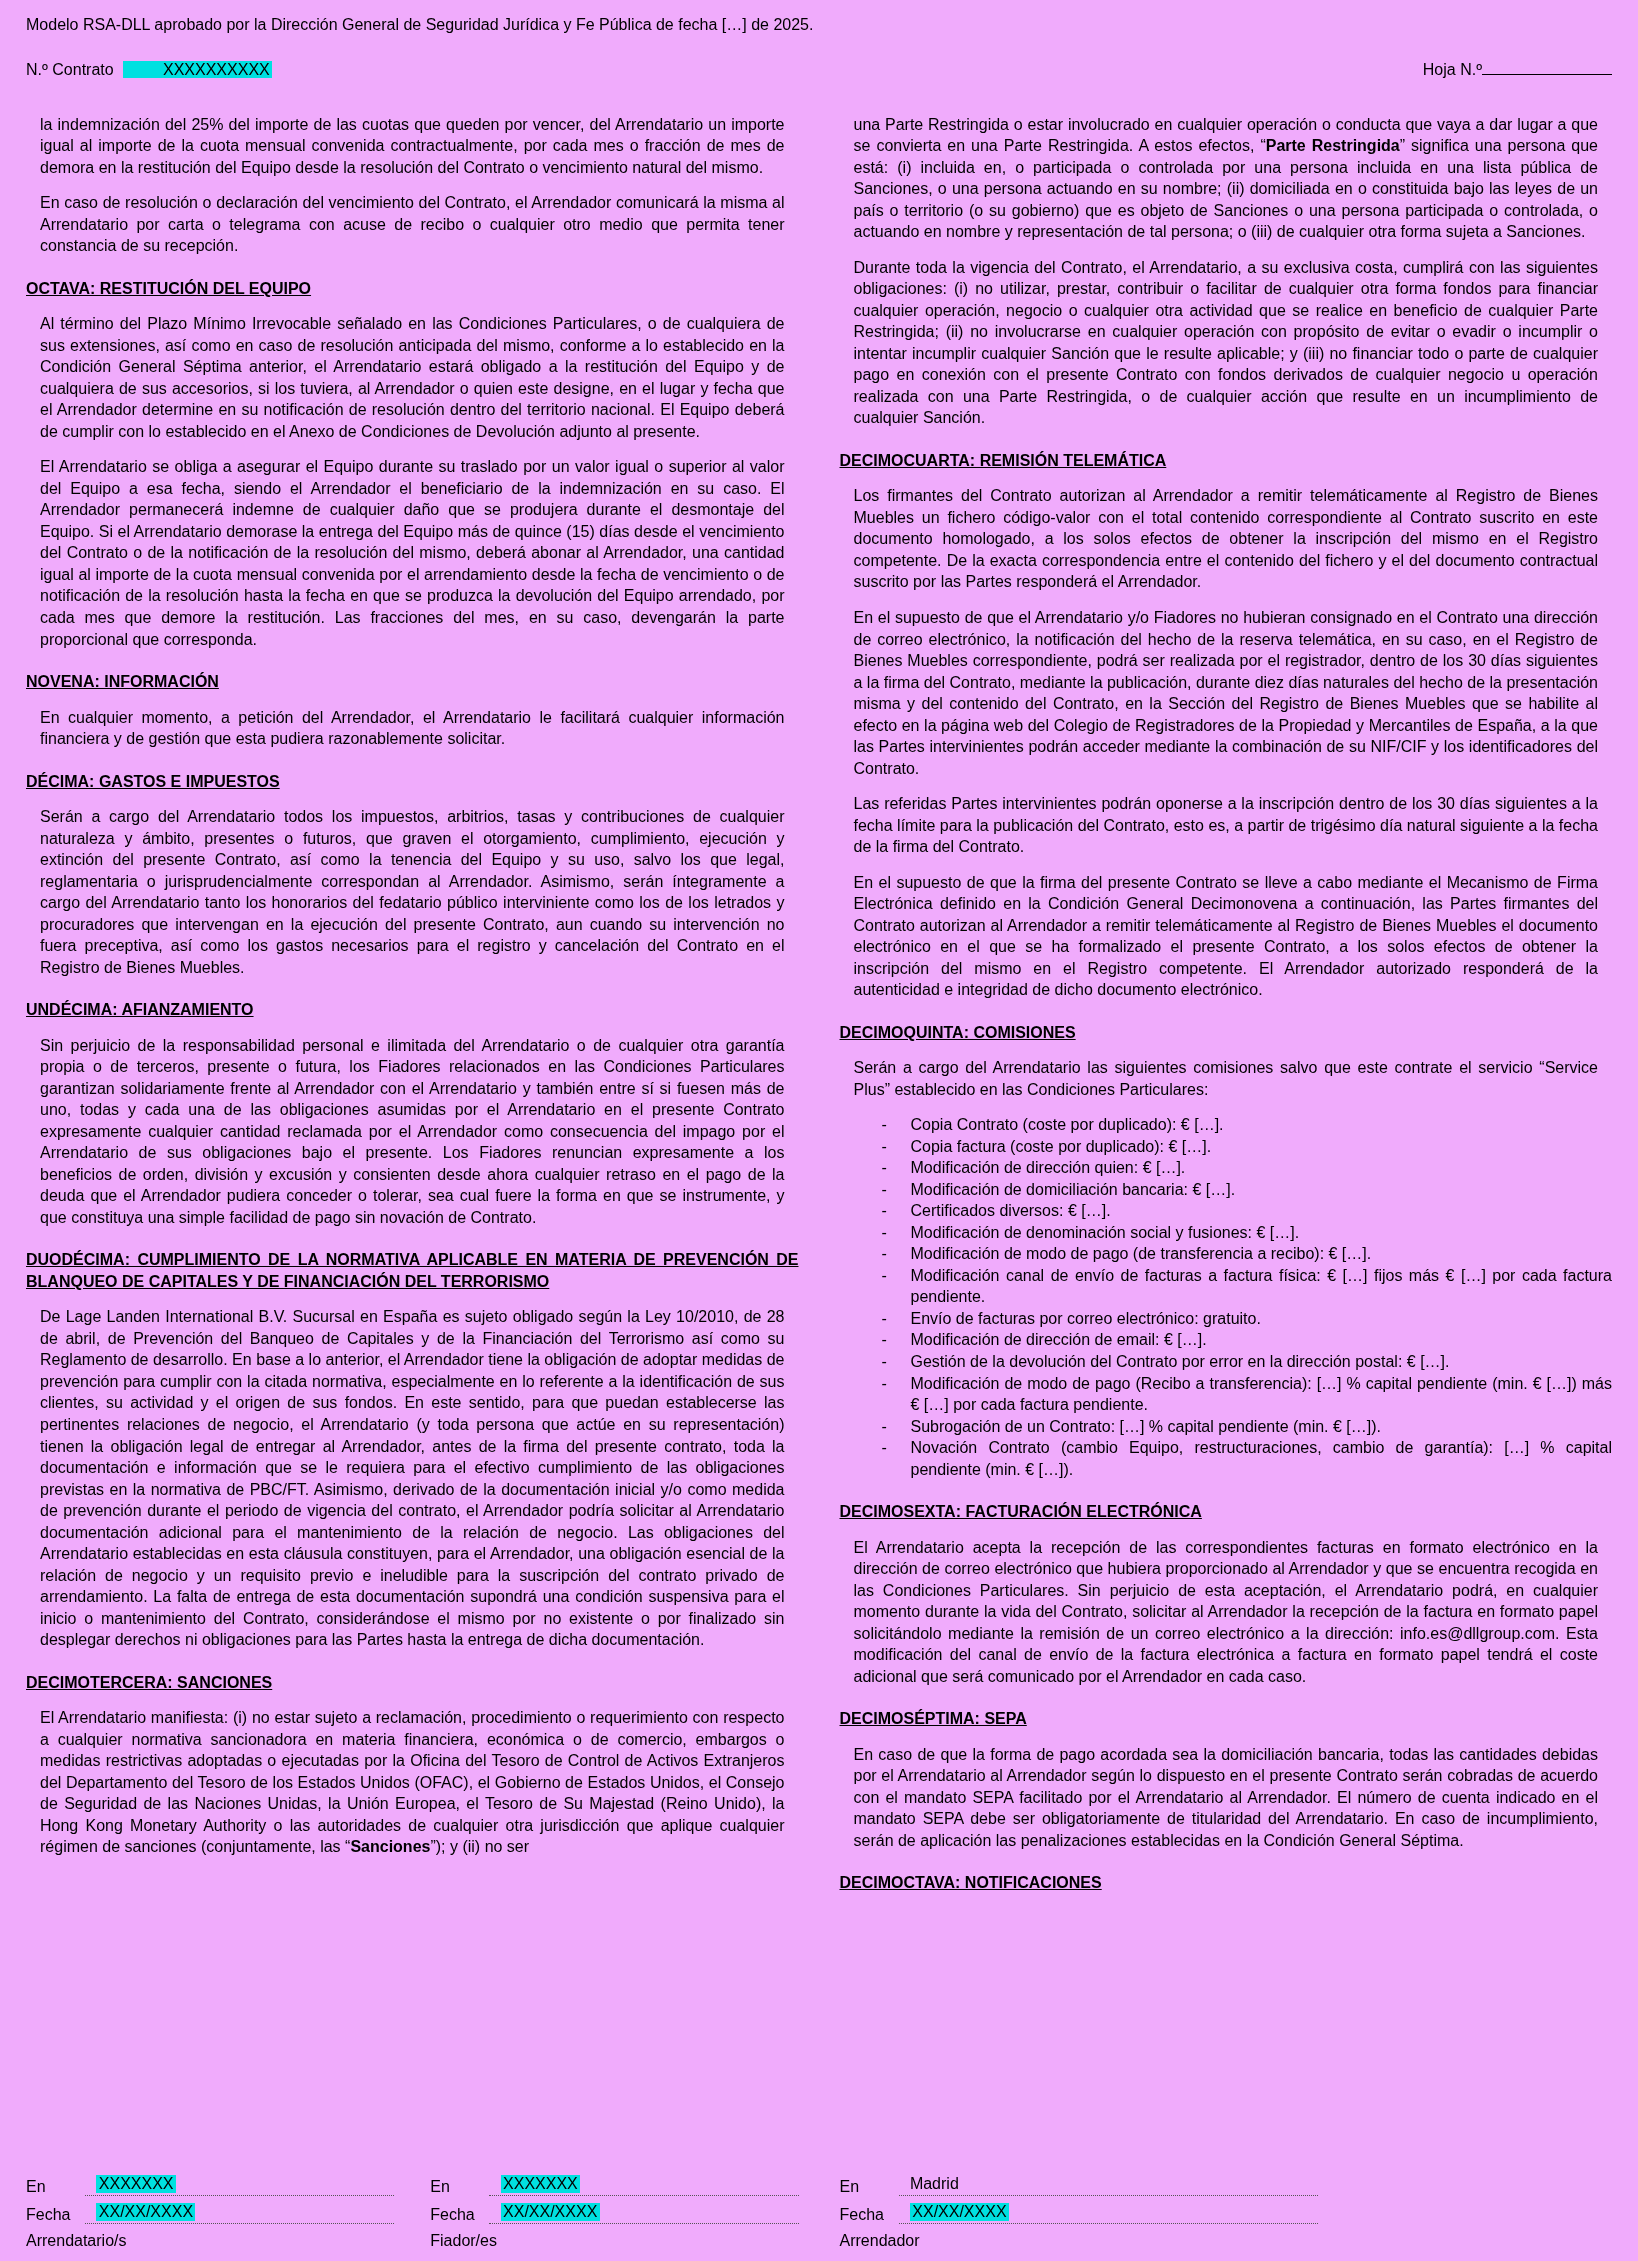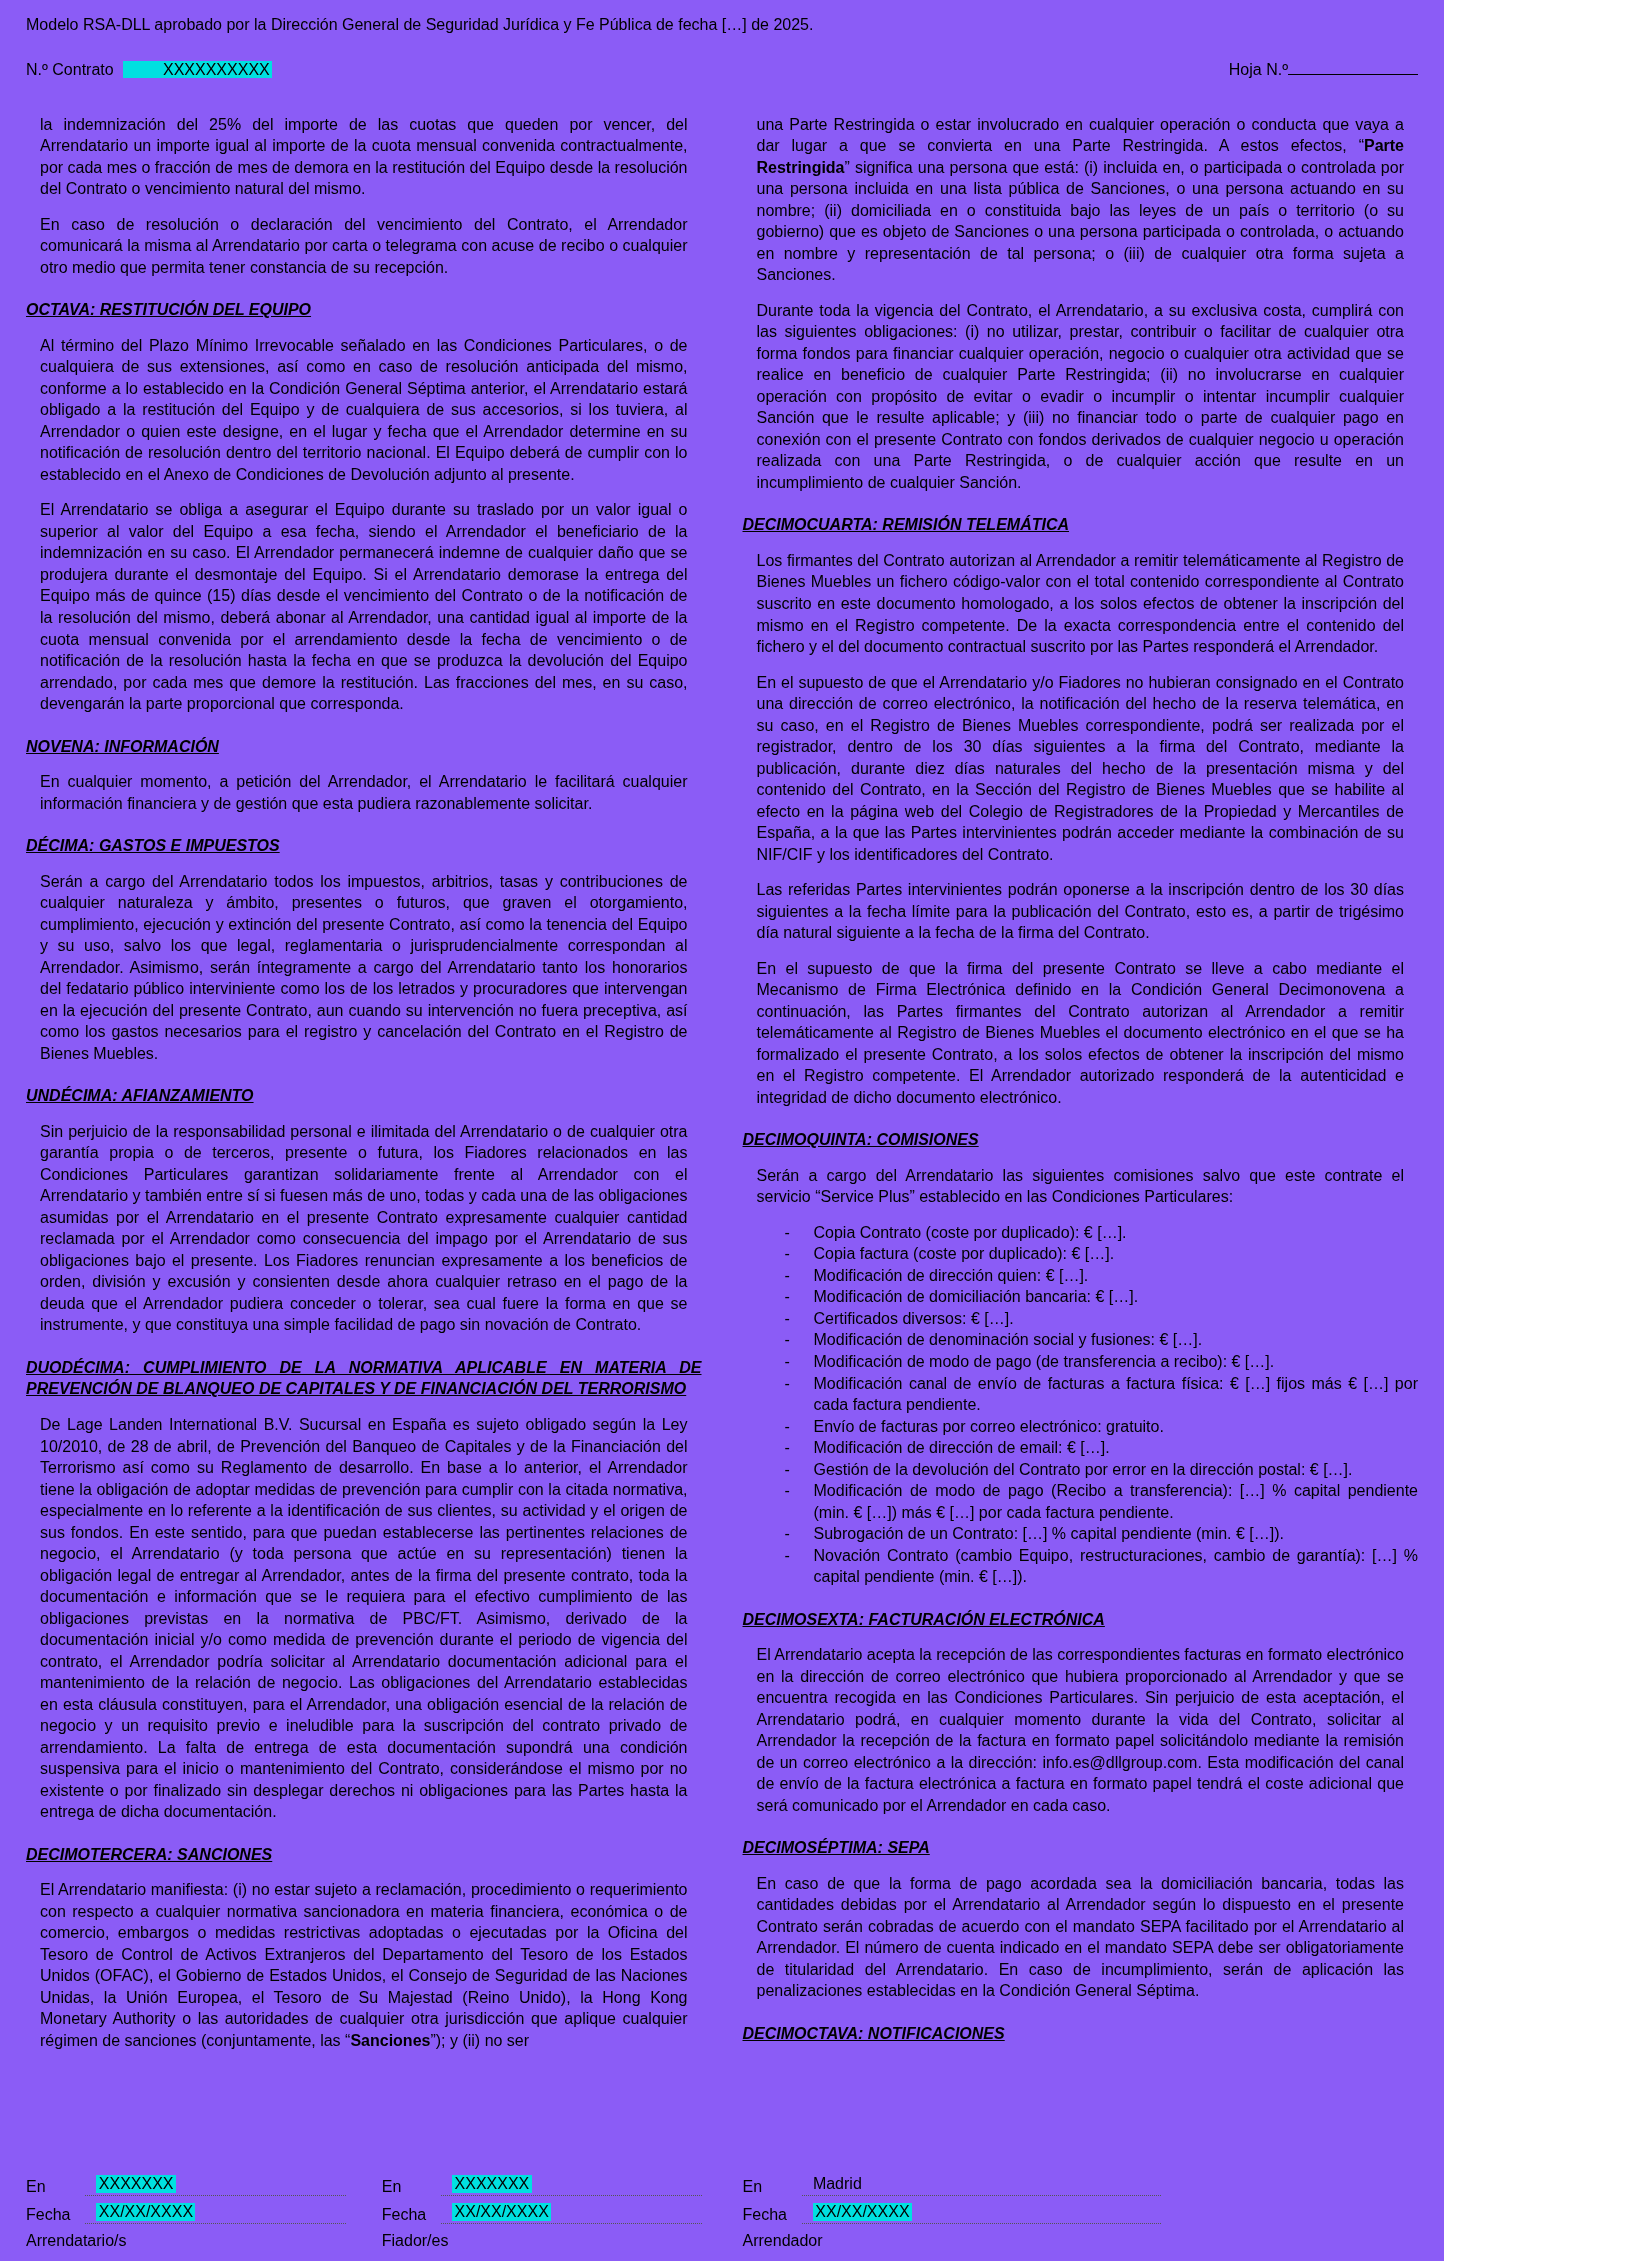--- a/index.html
+++ b/index.html
@@ -6,25 +6,25 @@
   html, body { margin: 0; padding: 0; }
   body {
     width: 1638px;
     height: 2261px;
     background: #ffffff;
     color: #000000;
     font-family: "Liberation Sans", "DejaVu Sans", sans-serif;
   }
   .page {
     position: relative;
-    width: 1444px;
+    width: 1638px;
     height: 2261px;
     padding: 16.3px 26px 0 26px;
     overflow: hidden;
-    background: #8b5cf6;
+    background: #f0abfc;
   }
   .model-line {
     font-size: 16px;
     margin-bottom: 24.4px;
   }
   .contract-row {
     display: flex;
     justify-content: space-between;
     align-items: flex-end;
     font-size: 16px;
@@ -50,21 +50,20 @@
     flex: 1 1 0;
     font-size: 16px;
     line-height: 1.345;
     text-align: justify;
   }
   .clause-paragraph { margin: 14px; }
   .clause-heading {
     font-weight: bold;
     text-decoration: underline;
     margin-top: 21px;
-    font-style: italic;
   }
   .dash-list { margin: 0; }
   .dash-item { display: flex; }
   .dash {
     flex: 0 0 29px;
     margin-left: 42px;
     text-align: left;
   }
   .dash-text { flex: 1 1 auto; }
   .signatures {

